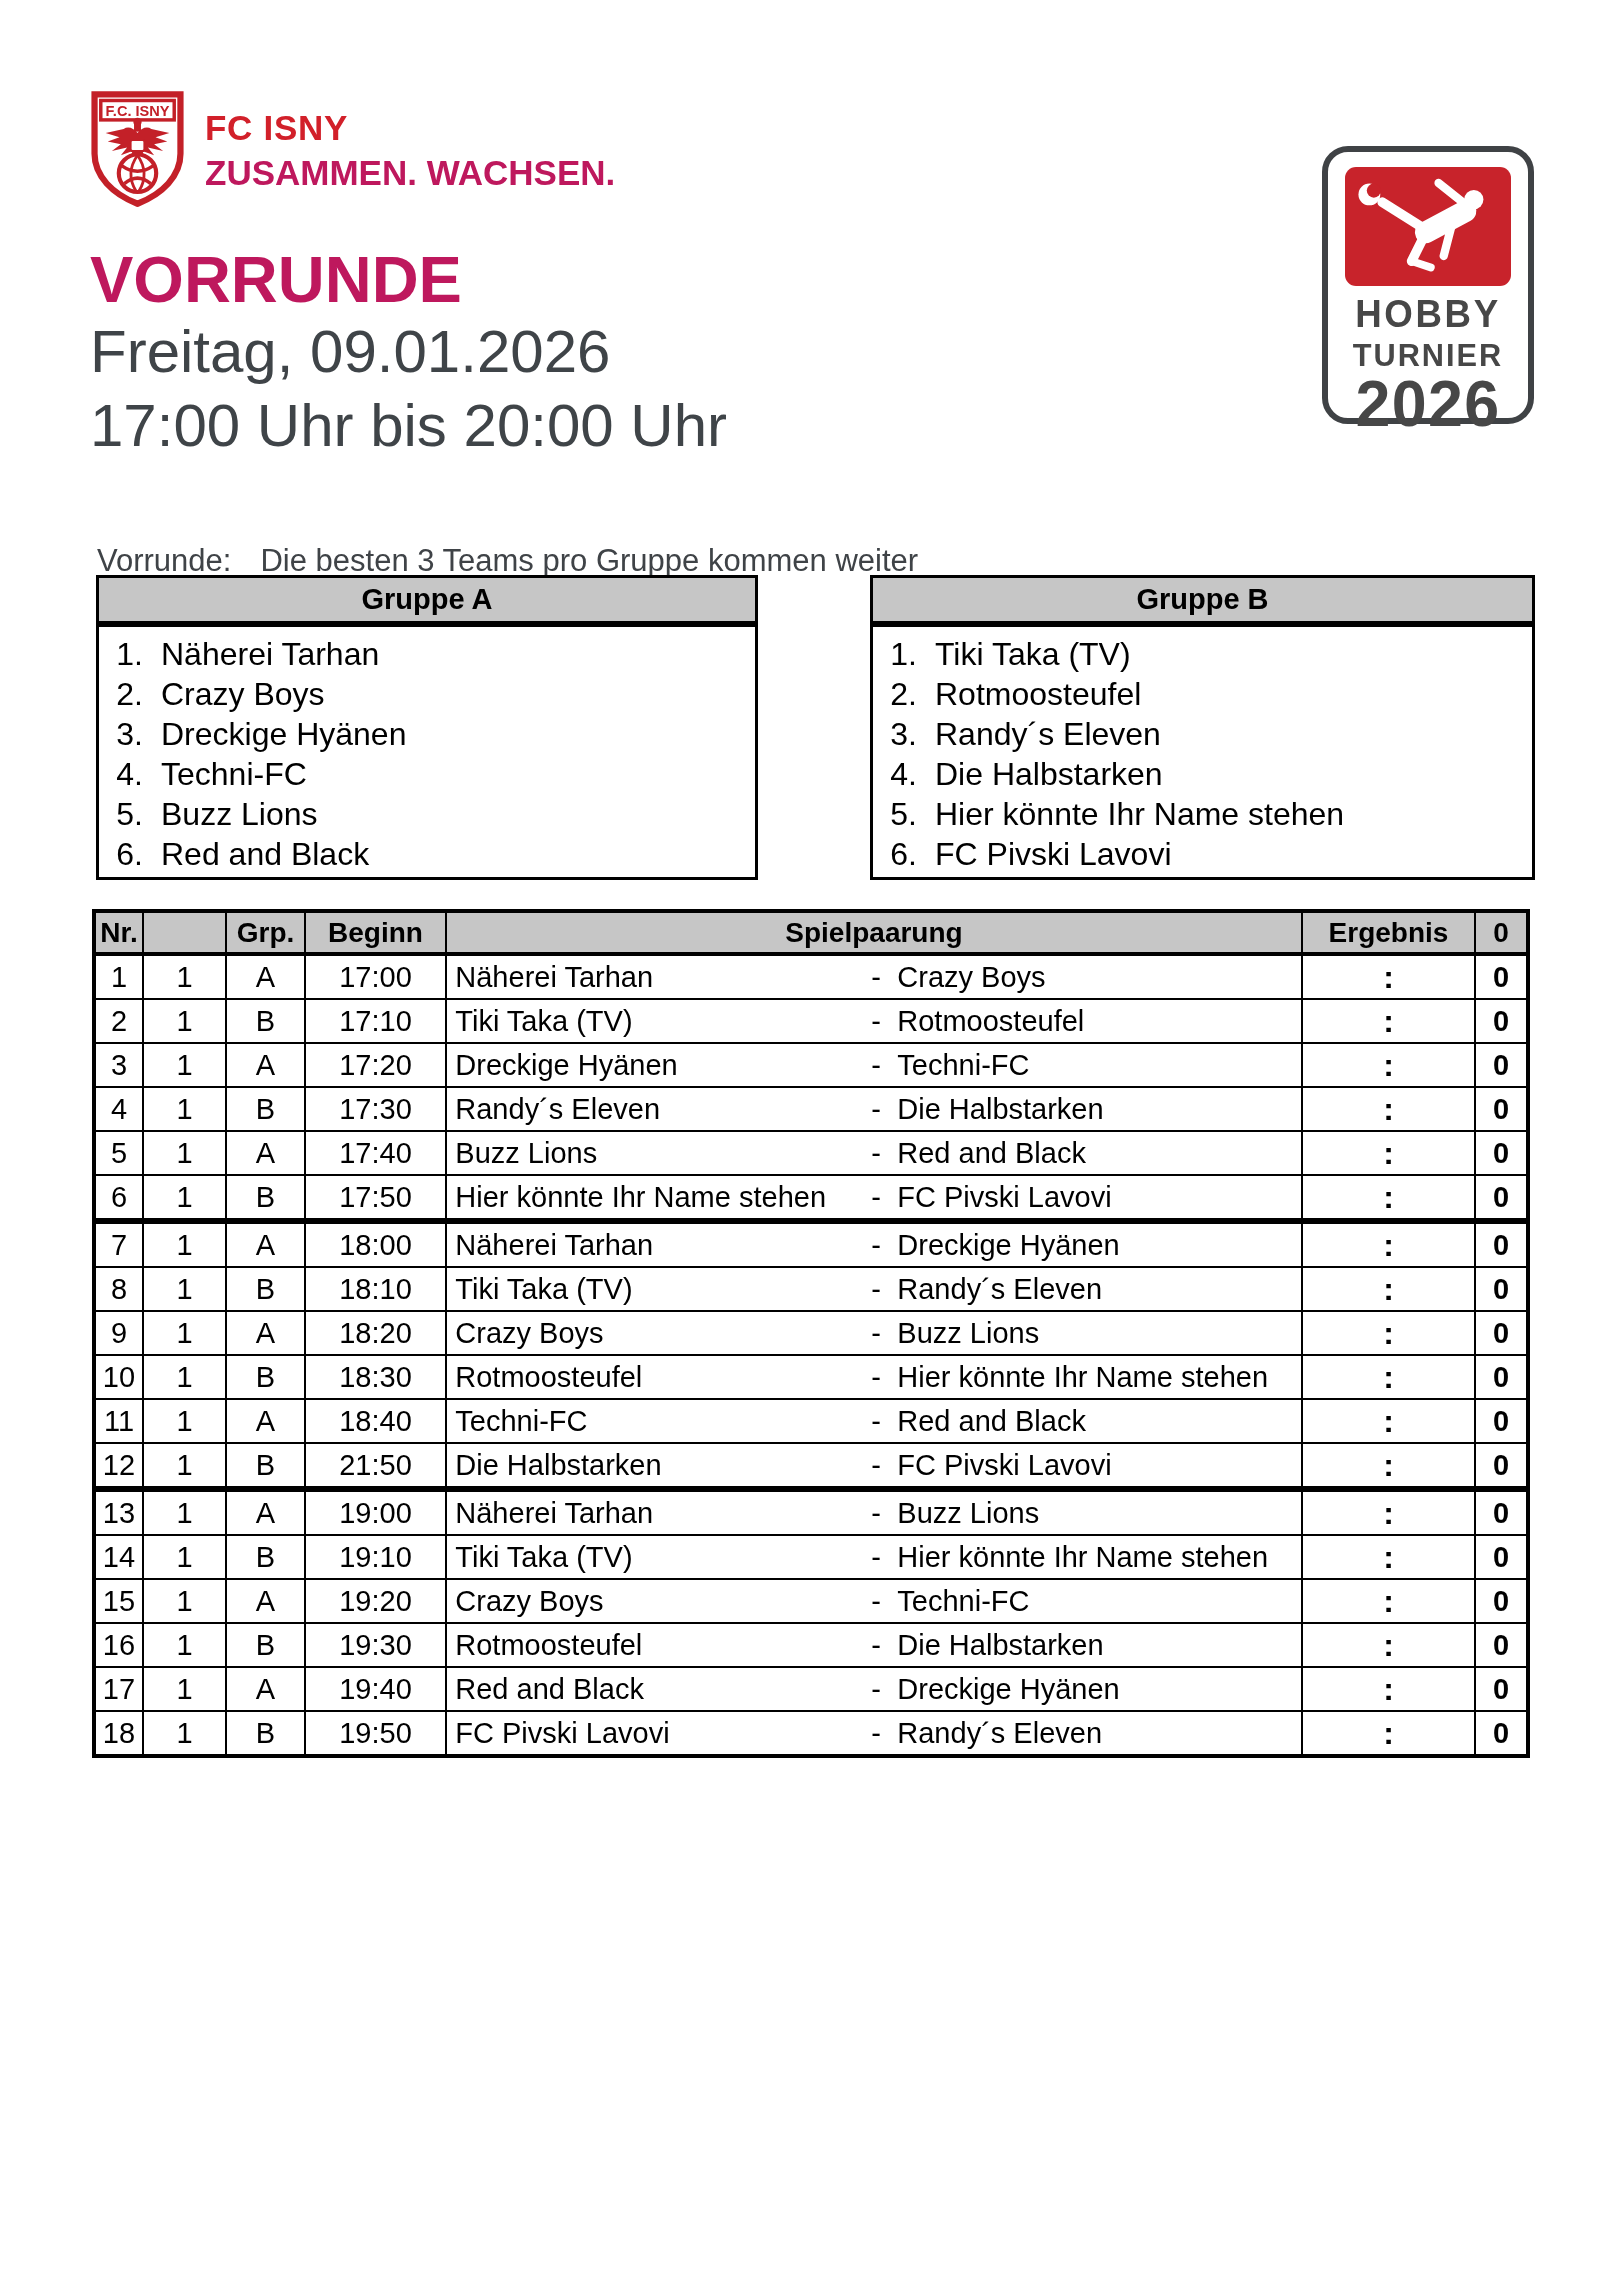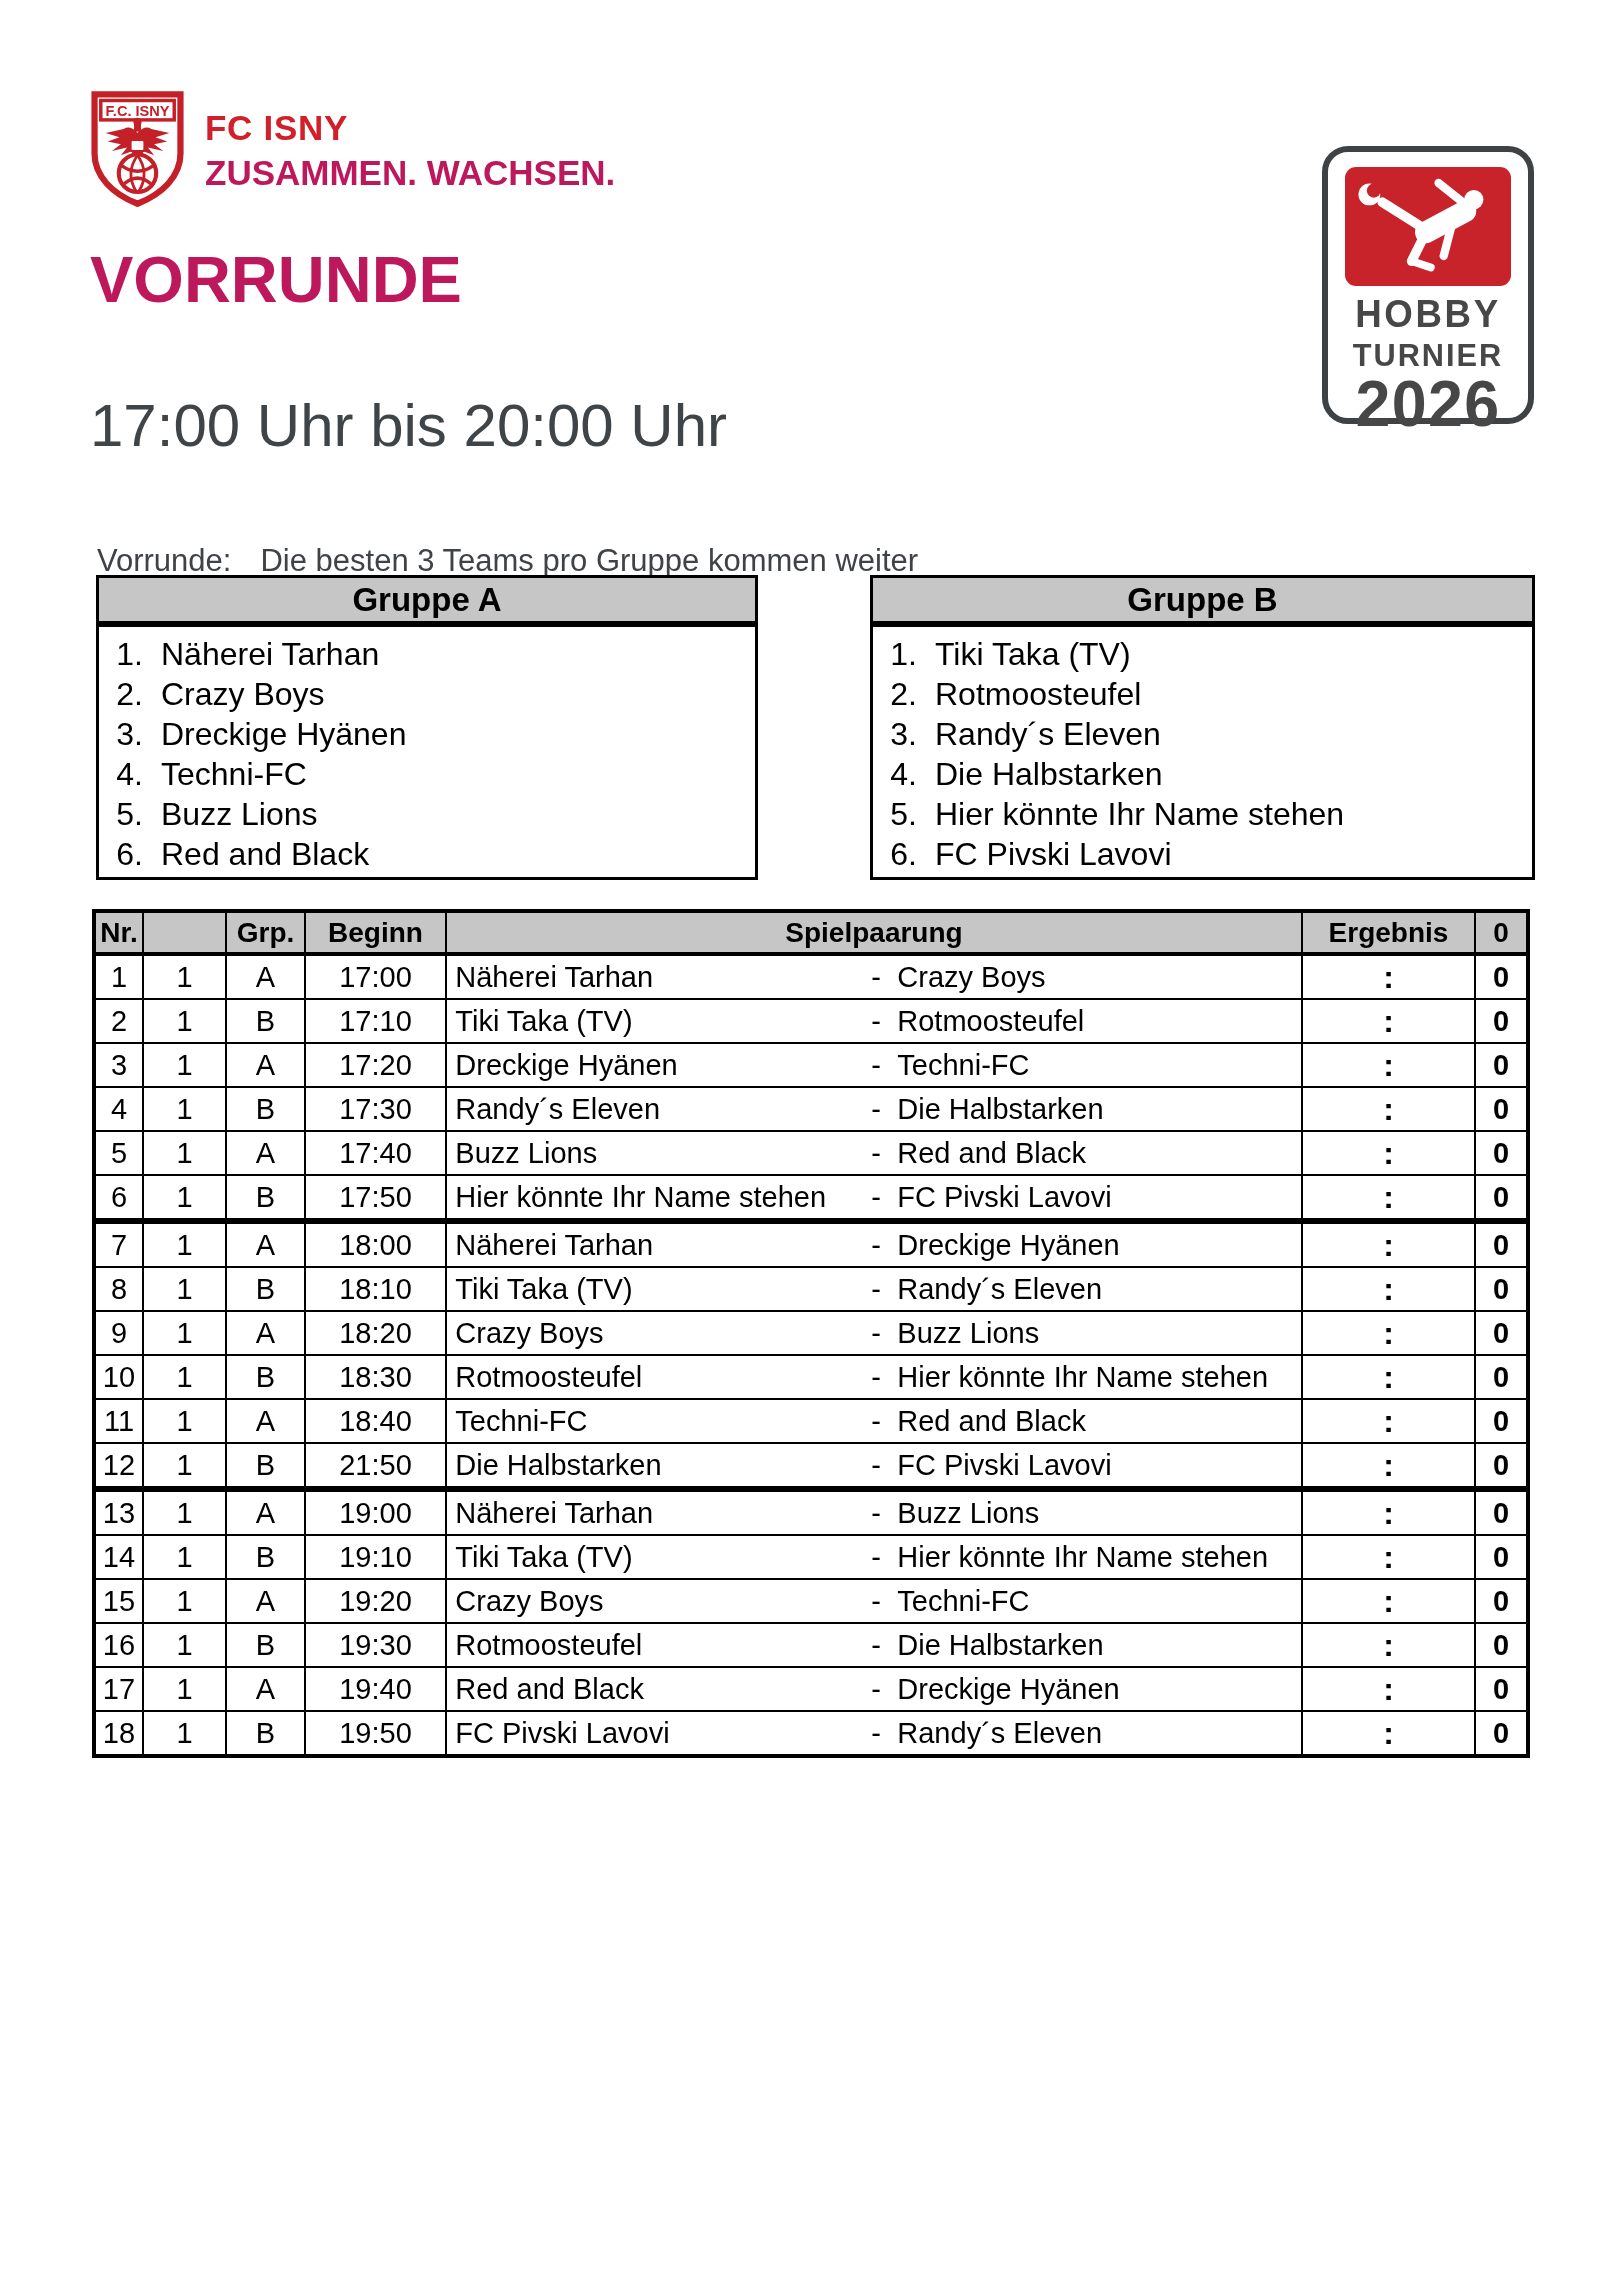--- a/index.html
+++ b/index.html
@@ -29,21 +29,21 @@
   
   .note{position:absolute;left:97px;top:543px;font-size:31px;color:#3f4347;}
   .note .lbl{text-decoration:underline;text-underline-offset:5.6px;}
   .note .txt{margin-left:29px;}
 
   
   .gbox{position:absolute;top:575px;box-sizing:border-box;height:305px;border:3.5px solid #000;background:#fff;}
   .gbox.a{left:96px;width:662px;}
   .gbox.b{left:870px;width:665px;}
   .gbox-head{height:43px;background:#c6c6c6;border-bottom:6.2px solid #000;
-             font-size:33px;font-weight:700;text-align:center;line-height:43px;}
+             font-size:29px;font-weight:700;text-align:center;line-height:43px;}
   .gbox-list{padding:7px 0 0 0;}
   .gitem{display:flex;height:40px;align-items:center;font-size:32px;}
   .gitem .num{width:44px;text-align:right;}
   .gitem .nm{margin-left:18px;white-space:nowrap;}
 
   
   .sched{position:absolute;left:92px;top:909px;border-collapse:collapse;table-layout:fixed;
          border:4.9px solid #000;}
   .sched th,.sched td{border:2.1px solid #000;padding:0;vertical-align:middle;overflow:hidden;white-space:nowrap;}
   .sched thead th{background:#c6c6c6;font-size:28px;font-weight:700;height:39px;border-bottom:4.2px solid #000;}
@@ -103,20 +103,21 @@
         <line x1="126" y1="96" x2="104" y2="140" stroke="#ffffff" stroke-width="15" stroke-linecap="round"></line>
         <line x1="104" y1="140" x2="134" y2="150" stroke="#ffffff" stroke-width="12" stroke-linecap="round"></line>
       </svg>
     </div>
     <div class="badge-l1">HOBBY</div>
     <div class="badge-l2">TURNIER</div>
     <div class="badge-l3">2026</div>
   </div>
 
   <div class="round-title">VORRUNDE</div>
+  <div class="date-line">Freitag, 09.01.2026</div>
   <div class="time-line">17:00 Uhr bis 20:00 Uhr</div>
 
   <div class="note">
     <span class="lbl">Vorrunde:</span><span class="txt">Die besten 3 Teams pro Gruppe kommen weiter</span>
   </div>
 
   <div class="gbox a">
     <div class="gbox-head">Gruppe A</div>
     <div class="gbox-list">
         <div class="gitem">

